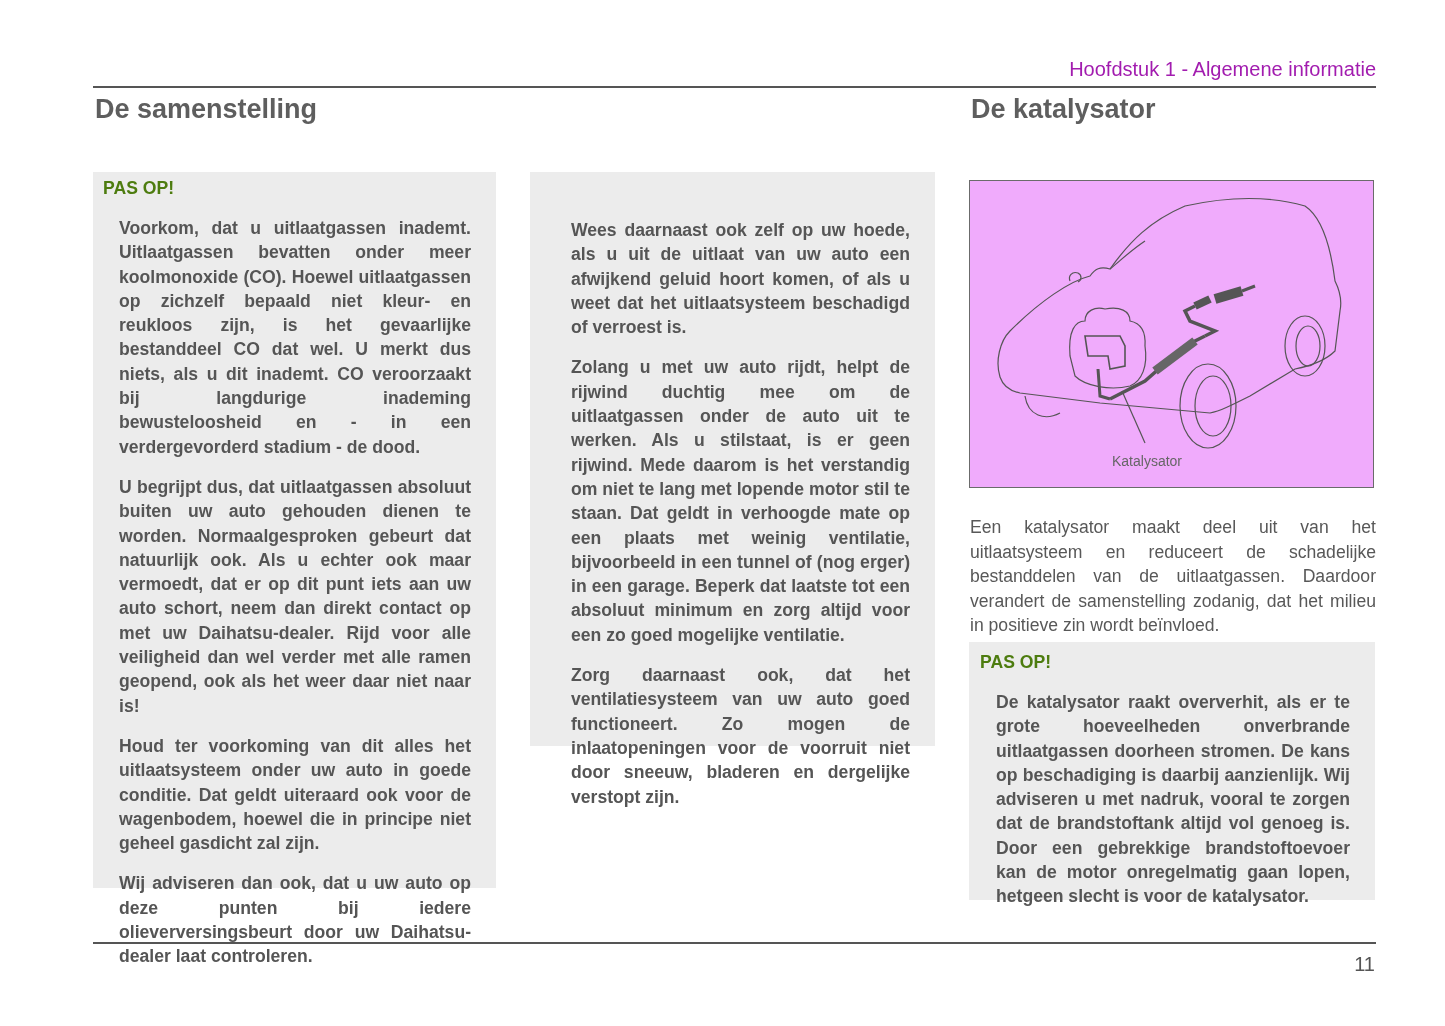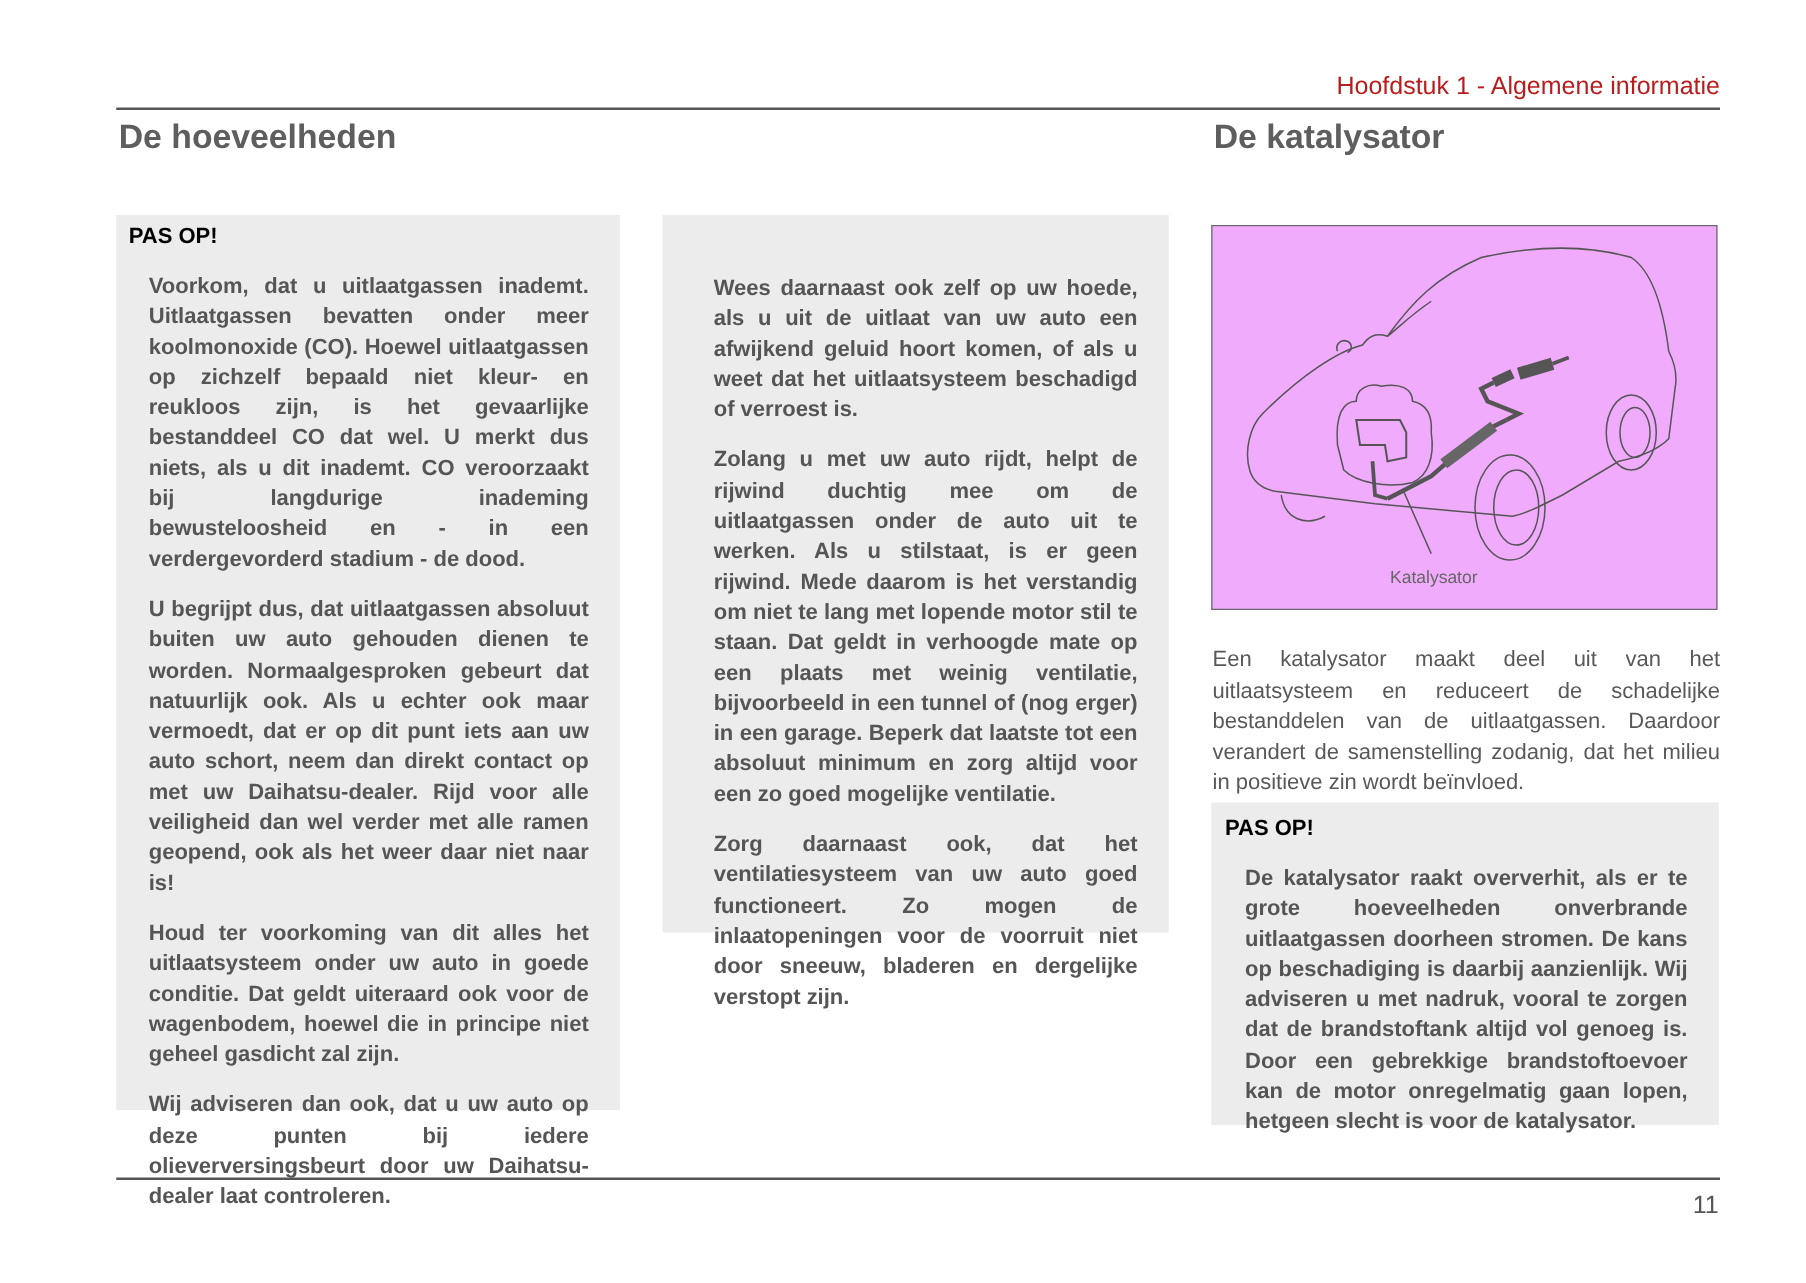--- a/index.html
+++ b/index.html
@@ -1,38 +1,38 @@
 <!DOCTYPE html>
 <html><head>
 <meta charset="utf-8">
 <style>
   html, body { margin: 0; padding: 0; background: #ffffff; }
   body { width: 1445px; height: 1026px; position: relative; overflow: hidden;
          font-family: "Liberation Sans", sans-serif; color: #4a4a4a; }
   .abs { position: absolute; }
-  .chapter { right: 69px; top: 58px; font-size: 20px; color: #b91c1c; white-space: nowrap; }
+  .chapter { right: 69px; top: 58px; font-size: 20px; color: #a21caf; white-space: nowrap; }
   .top-rule { left: 93px; top: 86px; width: 1283px; height: 2px; background: #555; }
   .section-title { font-size: 27px; font-weight: bold; color: #5e5e5e; top: 94px; white-space: nowrap; }
   .box { background: #ececec; }
   .warn-text { font-weight: bold; font-size: 17.6px; line-height: 24.3px; color: #555; text-align: justify; }
   .warn-text p { margin: 16px; }
-  .warn-head { font-weight: bold; font-size: 17.6px; line-height: 24px; color: #000000; }
+  .warn-head { font-weight: bold; font-size: 17.6px; line-height: 24px; color: #4d7c0f; }
   .plain-text { font-size: 17.6px; line-height: 24.5px; color: #585858; text-align: justify; }
   .figure { left: 969px; top: 180px; width: 405px; height: 308px; border: 1.5px solid #6b6b6b; box-sizing: border-box; background: #f0abfc; }
   .fig-label { font-size: 14px; color: #666; }
   .bottom-rule { left: 93px; top: 942px; width: 1283px; height: 2px; background: #555; }
   .page-num { right: 70px; top: 953px; font-size: 20px; color: #555; }
 </style>
 </head>
 <body>
 
 <div class="abs chapter">Hoofdstuk 1 - Algemene informatie</div>
 <div class="abs top-rule"></div>
 
-<div class="abs section-title" style="left:95px;">De hoeveelheden</div>
+<div class="abs section-title" style="left:95px;">De samenstelling</div>
 
 <div class="abs box" style="left:93px; top:172px; width:403px; height:716px;">
   <div style="padding:4px 9px 0 10px;">
     <div class="warn-head">PAS OP!</div>
     <div class="warn-text">
       <p>Voorkom, dat u uitlaatgassen inademt. Uitlaatgassen bevatten onder meer koolmonoxide (CO). Hoewel uitlaatgassen op zichzelf bepaald niet kleur- en reukloos zijn, is het gevaarlijke bestanddeel CO dat wel. U merkt dus niets, als u dit inademt. CO veroorzaakt bij langdurige inademing bewusteloosheid en - in een verdergevorderd stadium - de dood.</p>
       <p>U begrijpt dus, dat uitlaatgassen absoluut buiten uw auto gehouden dienen te worden. Normaalgesproken gebeurt dat natuurlijk ook. Als u echter ook maar vermoedt, dat er op dit punt iets aan uw auto schort, neem dan direkt contact op met uw Daihatsu-dealer. Rijd voor alle veiligheid dan wel verder met alle ramen geopend, ook als het weer daar niet naar is!</p>
       <p>Houd ter voorkoming van dit alles het uitlaatsysteem onder uw auto in goede conditie. Dat geldt uiteraard ook voor de wagenbodem, hoewel die in principe niet geheel gasdicht zal zijn.</p>
       <p>Wij adviseren dan ook, dat u uw auto op deze punten bij iedere olieverversingsbeurt door uw Daihatsu-dealer laat controleren.</p>
     </div>

